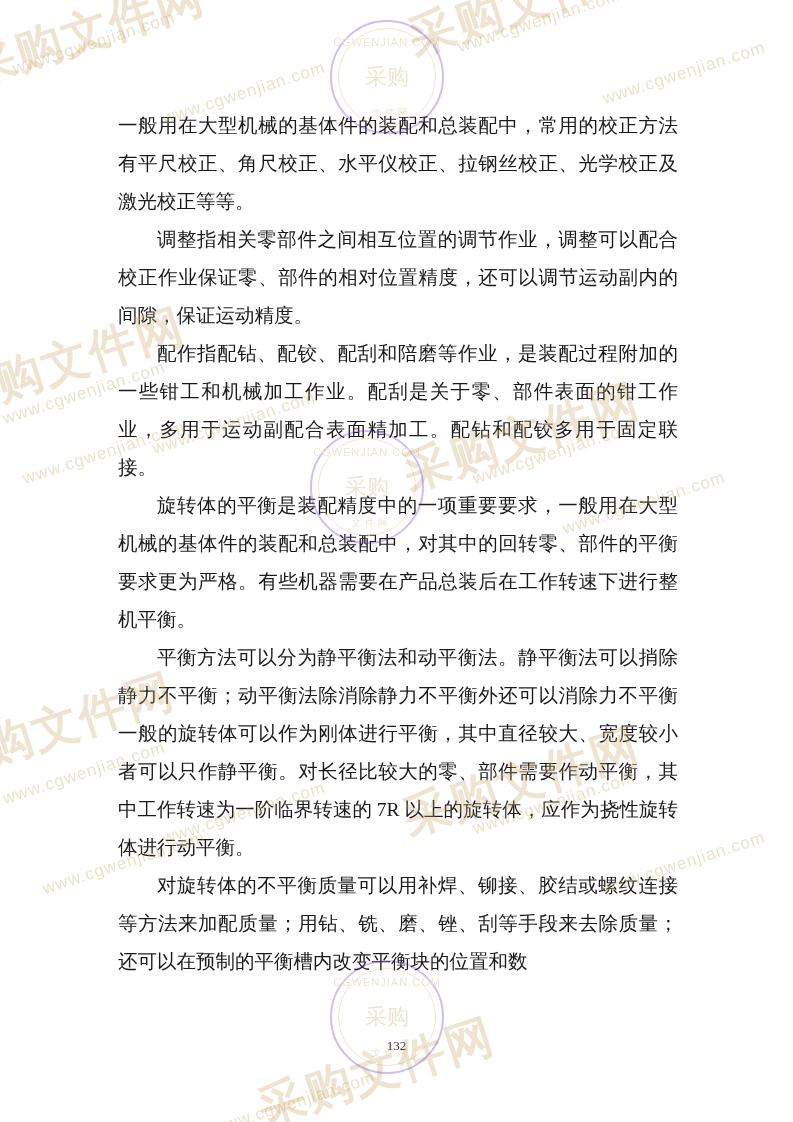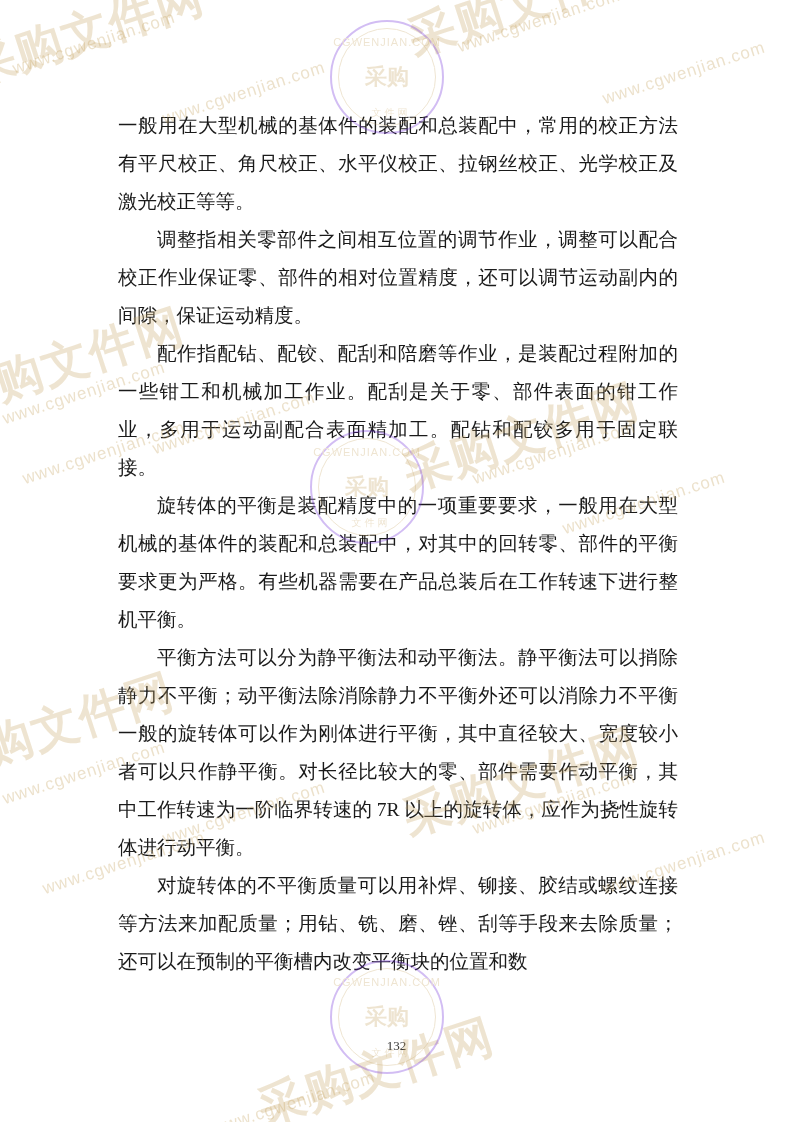--- a/index.html
+++ b/index.html
@@ -67,21 +67,21 @@
     font-size: 11px;
     letter-spacing: 1px;
   }
   .seal .seal-center {
     position: absolute;
     left: 0; right: 0;
     top: 50%;
     transform: translateY(-50%);
     text-align: center;
     font-size: 22px;
-    font-weight: bold;
+    font-weight: normal;
   }
   .seal .seal-bottom {
     position: absolute;
     left: 8px; right: 0;
     bottom: 12px;
     text-align: center;
     font-size: 10px;
     letter-spacing: 3px;
   }
 

